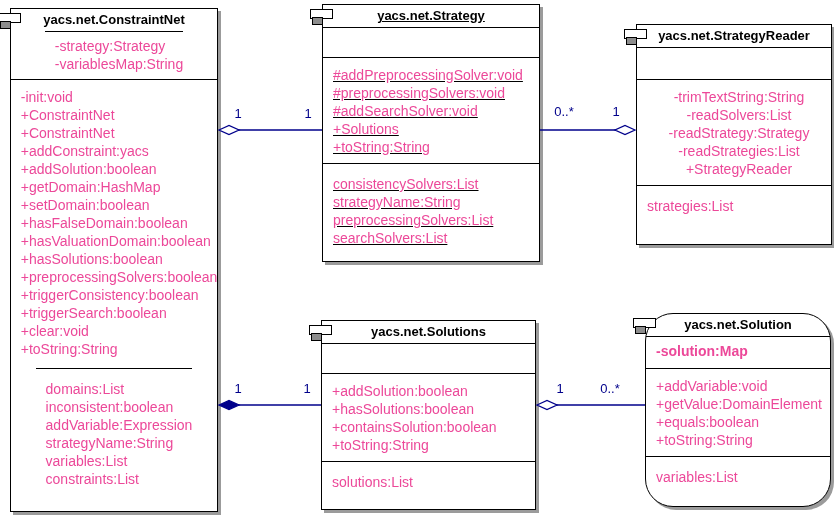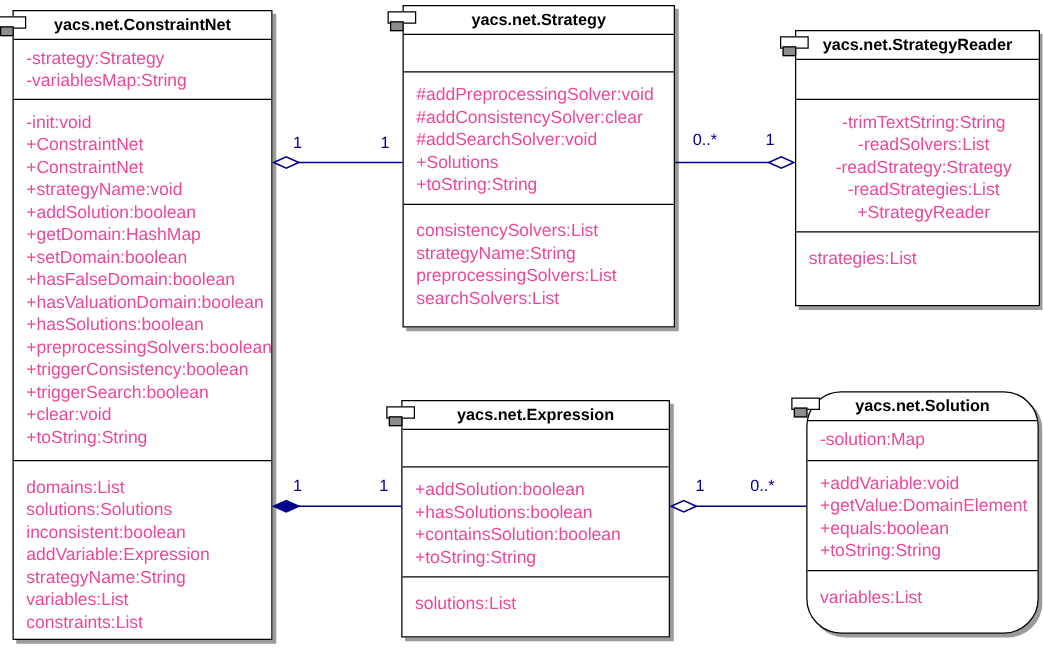--- a/index.html
+++ b/index.html
@@ -34,68 +34,67 @@
 
   .assoc { position:absolute; overflow:visible; }
   .mult  { position:absolute; font-size:13px; color:#00008b; width:32px;
            text-align:center; line-height:15px; }
 </style>
 </head>
 <body>
 
 <div id="canvas">
 
-  <div class="uml-class" style="left:10px; top:8px; width:208px; height:504px;">
+  <div class="uml-class" style="left:10px; top:8px; width:208px; height:504px;align-items:center;">
     <div class="cls-icon">
       <div class="icon-body"></div>
       <div class="icon-tab"></div>
     </div>
     <div class="cls-title">yacs.net.ConstraintNet</div>
     <div class="compartment pad-attrs" style="height:48px;">
         <div class="member">-strategy:Strategy</div>
         <div class="member">-variablesMap:String</div>
       </div>
     <div class="compartment pad-methods" style="height:289px;">
         <div class="member">-init:void</div>
         <div class="member">+ConstraintNet</div>
         <div class="member">+ConstraintNet</div>
-        <div class="member">+strategyName:void</div>
+        <div class="member">+addConstraint:yacs</div>
         <div class="member">+addSolution:boolean</div>
         <div class="member">+getDomain:HashMap</div>
         <div class="member">+setDomain:boolean</div>
         <div class="member">+hasFalseDomain:boolean</div>
         <div class="member">+hasValuationDomain:boolean</div>
         <div class="member">+hasSolutions:boolean</div>
         <div class="member">+preprocessingSolvers:boolean</div>
         <div class="member">+triggerConsistency:boolean</div>
         <div class="member">+triggerSearch:boolean</div>
         <div class="member">+clear:void</div>
         <div class="member">+toString:String</div>
       </div>
     <div class="compartment pad-props grow">
         <div class="member">domains:List</div>
-        <div class="member">solutions:Solutions</div>
         <div class="member">inconsistent:boolean</div>
         <div class="member">addVariable:Expression</div>
         <div class="member">strategyName:String</div>
         <div class="member">variables:List</div>
         <div class="member">constraints:List</div>
       </div>
   </div>
 
-  <div class="uml-class" style="left:322px; top:4px; width:218px; height:258px;">
+  <div class="uml-class" style="left:322px; top:4px; width:218px; height:258px;text-decoration:underline;">
     <div class="cls-icon">
       <div class="icon-body"></div>
       <div class="icon-tab"></div>
     </div>
     <div class="cls-title">yacs.net.Strategy</div>
     <div class="compartment pad-attrs" style="height:30px;"></div>
     <div class="compartment pad-methods" style="height:106px;">
         <div class="member">#addPreprocessingSolver:void</div>
-        <div class="member">#addConsistencySolver:clear</div>
+        <div class="member">#preprocessingSolvers:void</div>
         <div class="member">#addSearchSolver:void</div>
         <div class="member">+Solutions</div>
         <div class="member">+toString:String</div>
       </div>
     <div class="compartment pad-props grow">
         <div class="member">consistencySolvers:List</div>
         <div class="member">strategyName:String</div>
         <div class="member">preprocessingSolvers:List</div>
         <div class="member">searchSolvers:List</div>
       </div>
@@ -118,40 +117,40 @@
     <div class="compartment pad-props grow">
         <div class="member">strategies:List</div>
       </div>
   </div>
 
   <div class="uml-class" style="left:321px; top:320px; width:215px; height:190px;">
     <div class="cls-icon">
       <div class="icon-body"></div>
       <div class="icon-tab"></div>
     </div>
-    <div class="cls-title">yacs.net.Expression</div>
+    <div class="cls-title">yacs.net.Solutions</div>
     <div class="compartment pad-attrs" style="height:30px;"></div>
     <div class="compartment pad-methods" style="height:88px;">
         <div class="member">+addSolution:boolean</div>
         <div class="member">+hasSolutions:boolean</div>
         <div class="member">+containsSolution:boolean</div>
         <div class="member">+toString:String</div>
       </div>
     <div class="compartment pad-props grow">
         <div class="member">solutions:List</div>
       </div>
   </div>
 
   <div class="uml-class" style="left:645px; top:313px; width:186px; height:194px;border-radius:28px;">
     <div class="cls-icon">
       <div class="icon-body"></div>
       <div class="icon-tab"></div>
     </div>
     <div class="cls-title">yacs.net.Solution</div>
-    <div class="compartment pad-attrs" style="height:32px;">
+    <div class="compartment pad-attrs" style="height:32px;font-weight:bold;">
         <div class="member">-solution:Map</div>
       </div>
     <div class="compartment pad-methods" style="height:88px;">
         <div class="member">+addVariable:void</div>
         <div class="member">+getValue:DomainElement</div>
         <div class="member">+equals:boolean</div>
         <div class="member">+toString:String</div>
       </div>
     <div class="compartment pad-props grow">
         <div class="member">variables:List</div>

